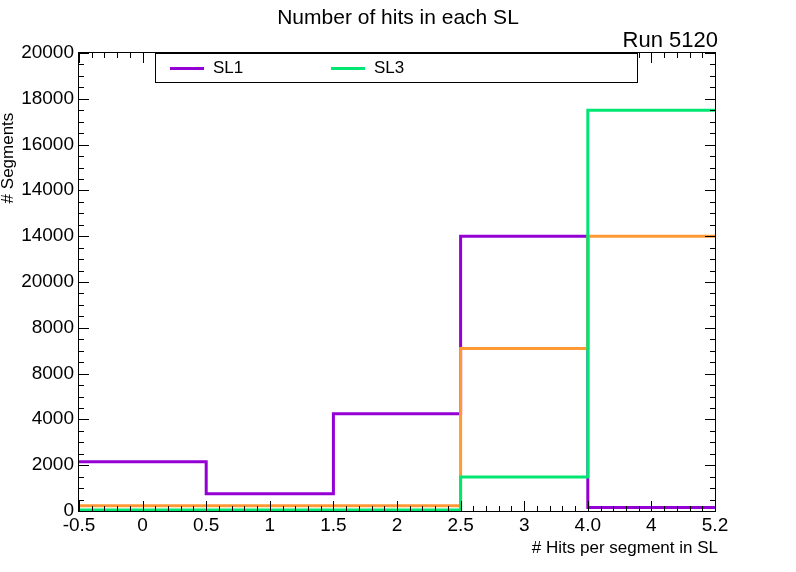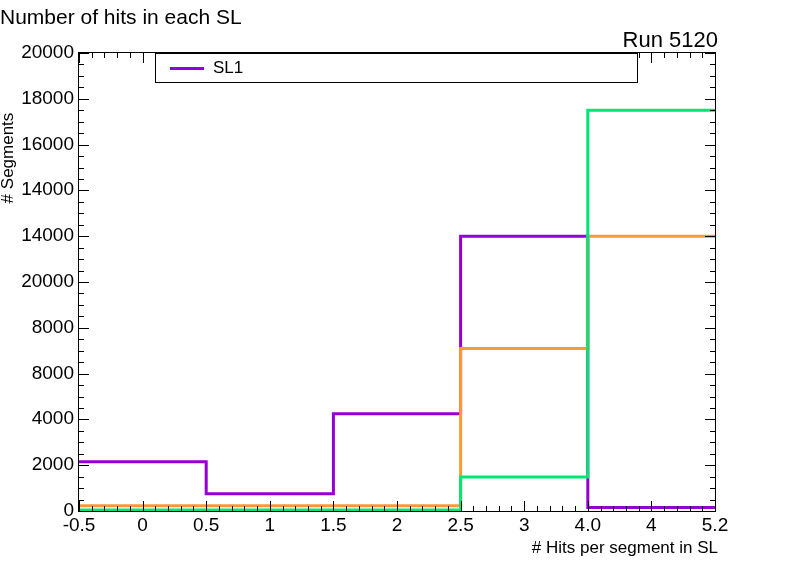--- a/index.html
+++ b/index.html
@@ -7,21 +7,21 @@
     width:796px;height:572px;
     background:#ffffff;
     font-family:"Liberation Sans", sans-serif;
     overflow:hidden;
   }
   #root{position:relative;width:796px;height:572px;}
 
   
   #chart-title{
     position:absolute; left:0; top:5px; width:796px;
-    font-size:21px; color:#000;
+    text-align:center; font-size:21px; color:#000;
     letter-spacing:0px;
   }
   #run-label{
     position:absolute; right:78px; top:27px;
     font-size:22px; color:#000;
   }
 
   
   #plot-frame{
     position:absolute; left:78px; top:52px;
@@ -299,20 +299,24 @@
       <div class="tick xtick-minor-t" style="left: 623.28px;"></div>
       <div class="tick xtick-major" style="left: 636px;"></div>
       <div class="tick xtick-major-t" style="left: 636px;"></div>
     </div>
 
   <div id="legend">
       <div class="legend-entry">
         <div class="legend-swatch" style="background: rgb(148, 0, 211);"></div>
         <span class="legend-text">SL1</span>
       </div>
+      <div class="legend-entry">
+        <div class="legend-swatch" style="background: rgb(0, 230, 115);"></div>
+        <span class="legend-text">SL3</span>
+      </div>
     </div>
 
 <div class="ylabel" style="top: 510px;">0</div>
     <div class="ylabel" style="top: 464.2px;">2000</div>
     <div class="ylabel" style="top: 418.4px;">4000</div>
     <div class="ylabel" style="top: 372.6px;">8000</div>
     <div class="ylabel" style="top: 326.8px;">8000</div>
     <div class="ylabel" style="top: 281px;">20000</div>
     <div class="ylabel" style="top: 235.2px;">14000</div>
     <div class="ylabel" style="top: 189.4px;">14000</div>

